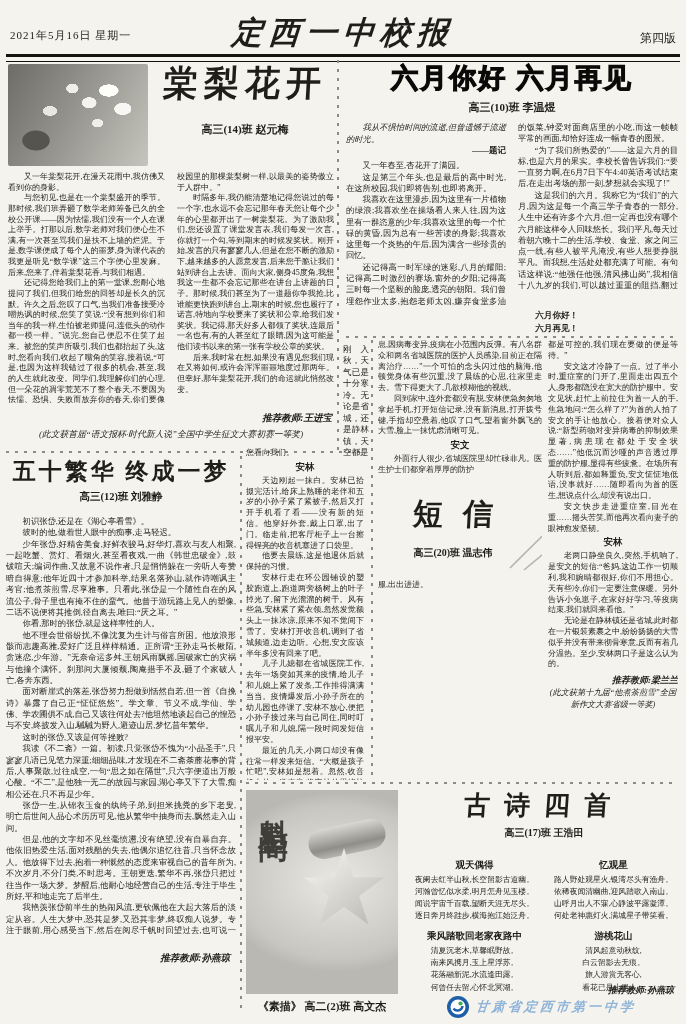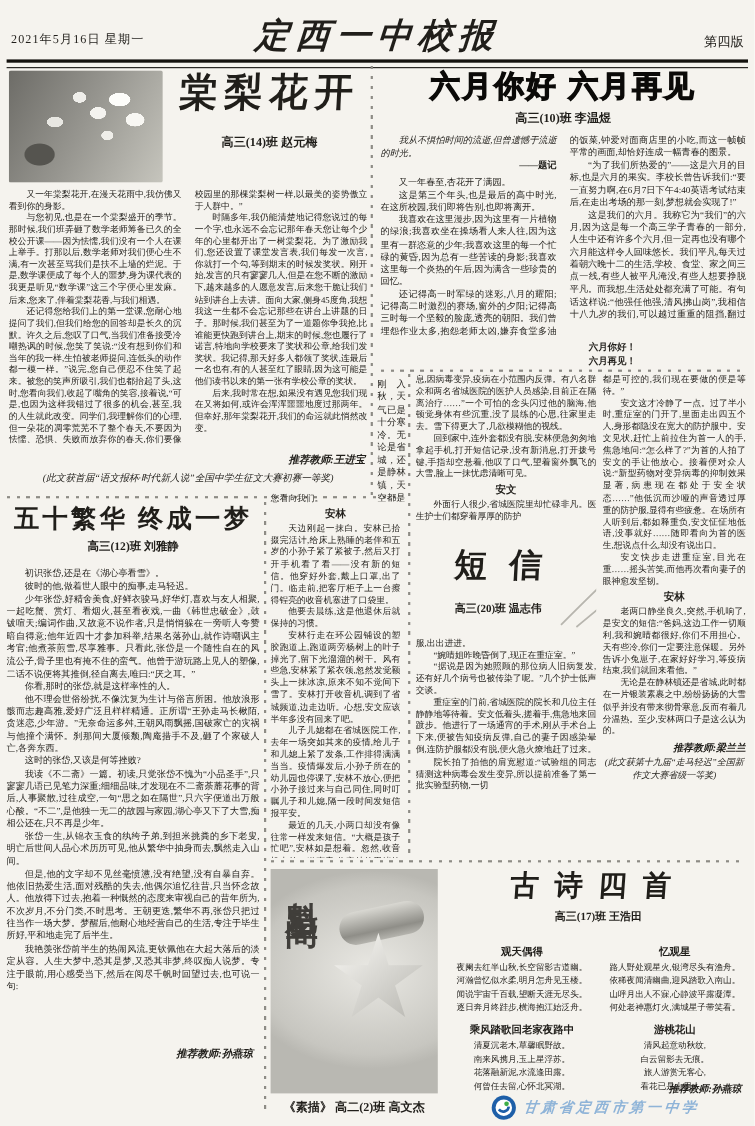--- a/index.html
+++ b/index.html
@@ -148,20 +148,21 @@
 
   <div class="zoneC">
     <div class="zd-title">五十繁华  终成一梦</div>
     <div class="zd-author">高三(12)班  刘雅静</div>
     <div class="zd-text">
         <p class="para">初识张岱,还是在《湖心亭看雪》。</p>
         <p class="para">彼时的他,做着世人眼中的痴事,走马轻迟。</p>
         <p class="para">少年张岱,好精舍美食,好鲜衣骏马,好华灯,喜欢与友人相聚,一起吃蟹、赏灯、看烟火,甚至看夜戏,一曲《韩世忠破金》,鼓钹喧天;编词作曲,又故意不说作者,只是悄悄躲在一旁听人夸赞暗自得意;他年近四十才参加科举,结果名落孙山,就作诗嘲讽主考官;他煮茶煎雪,尽享雅事。只看此,张岱是一个随性自在的风流公子,骨子里也有掩不住的蛮气。他曾于游玩路上见人的塑像,二话不说便将其推倒,径自离去,唯曰:“厌之耳。”</p>
         <p class="para">你看,那时的张岱,就是这样率性的人。</p>
         <p class="para">他不理会世俗纷扰,不像沈复为生计与俗言所困。他放浪形骸而志趣高雅,爱好广泛且样样精通。正所谓“王孙走马长楸陌,贪迷恋,少年游。”无奈命运多舛,王朝风雨飘摇,国破家亡的灾祸与他撞个满怀。刹那间大厦倾颓,陶庵措手不及,砸了个家破人亡,各奔东西。</p>
+        <p class="para">面对断崖式的落差,张岱努力想做到恬然自若,但一首《自挽诗》暴露了自己正“怔怔悠悠”。学文章、节义不成,学仙、学佛、学农圃俱不成,自己又该往何处去?他坦然地谈起自己的惶恐与不安,终披发入山,駴駴为野人,避迹山居,梦忆昔年繁华。</p>
         <p class="para">这时的张岱,又该是何等挫败?</p>
         <p class="para">我读《不二斋》一篇。初读,只觉张岱不愧为“小品圣手”,只寥寥几语已见笔力深重;细细品味,才发现在不二斋荼蘼花事的背后,人事聚散,过往成空,一句“思之如在隔世”,只六字便道出万般心酸。“不二”,是他独一无二的故园与家园,湖心亭又下了大雪,痴相公还在,只不再是少年。</p>
         <p class="para">张岱一生,从锦衣玉食的纨绔子弟,到担米挑粪的乡下老叟,明亡后世间人品心术历历可见,他从繁华中抽身而去,飘然走入山间。</p>
         <p class="para">但是,他的文字却不见丝毫愤懑,没有绝望,没有自暴自弃。他依旧热爱生活,面对残酷的失去,他偶尔追忆往昔,只当怀念故人。他放得下过去,抱着一种慨然的态度来审视自己的昔年所为,不次岁月,不分门类,不时思考。王朝更迭,繁华不再,张岱只把过往当作一场大梦。梦醒后,他耐心地经营自己的生活,专注于毕生所好,平和地走完了后半生。</p>
         <p class="para">我艳羡张岱前半生的热闹风流,更钦佩他在大起大落后的淡定从容。人生大梦中,恐其是梦,又恐其非梦,终叹痴人说梦。专注于眼前,用心感受当下,然后在阅尽千帆时回望过去,也可说一句:</p>
       </div>
     <div class="sig">推荐教师:孙燕琼</div>
   </div>
 
   <div class="vdiv" style="left:240px;top:456px;height:556px;"></div>
@@ -192,30 +193,29 @@
         <g fill="#c6c4bd">
           <ellipse cx="66" cy="18" rx="9" ry="4" transform="rotate(-35 66 18)"></ellipse>
           <ellipse cx="74" cy="26" rx="8" ry="4" transform="rotate(20 74 26)"></ellipse>
           <ellipse cx="60" cy="28" rx="8" ry="4" transform="rotate(80 60 28)"></ellipse>
           <circle cx="67" cy="24" r="3.2" fill="#a8a69f"></circle>
           <ellipse cx="80" cy="52" rx="6" ry="3" transform="rotate(-25 80 52)"></ellipse>
         </g>
       </svg>
     </div>
     <p class="np">服,出出进进。</p>
-    <span><p class="para">“婉晴姐昨晚昏倒了,现正在重症室。”</p><p class="para">“据说是因为她照顾的那位病人旧病复发,还有好几个病号也被传染了呢。”几个护士低声交谈。</p><p class="para">重症室的门前,省城医院的院长和几位主任静静地等待着。安文低着头,搓着手,焦急地来回踱步。他进行了一场通宵的手术,刚从手术台上下来,便被告知疫病反弹,自己的妻子因感染晕倒,连防护服都没有脱,便火急火燎地赶了过来。</p><p class="para">院长拍了拍他的肩宽慰道:“试验组的同志猜测这种病毒会发生变异,所以提前准备了第一批实验型药物,一切</p></span>
   </div>
 
   <div class="colC story">
     <p class="np">都是可控的,我们现在要做的便是等待。”</p>
     <span><p class="para">安文这才冷静了一点。过了半小时,重症室的门开了,里面走出四五个人,身形都隐没在宽大的防护服中。安文见状,赶忙上前拉住为首一人的手,焦急地问:“怎么样了?”为首的人拍了安文的手让他放心。接着便对众人说:“新型药物对变异病毒的抑制效果显著,病患现在都处于安全状态……”他低沉而沙哑的声音透过厚重的防护服,显得有些疲惫。在场所有人听到后,都如释重负,安文怔怔地低语,没事就好……随即看向为首的医生,想说点什么,却没有说出口。</p><p class="para">安文快步走进重症室,目光在重……摇头苦笑,而他再次看向妻子的眼神愈发坚韧。</p></span>
     <div class="story-head">安林</div>
     <span><p class="para">老两口静坐良久,突然,手机响了,是安文的短信:“爸妈,这边工作一切顺利,我和婉晴都很好,你们不用担心。天有些冷,你们一定要注意保暖。另外告诉小兔崽子,在家好好学习,等疫病结束,我们就回来看他。”</p><p class="para">无论是在静林镇还是省城,此时都在一片银装素裹之中,纷纷扬扬的大雪似乎并没有带来彻骨寒意,反而有着几分温热。至少,安林两口子是这么认为的。</p></span>
     <div class="sig">推荐教师:梁兰兰</div>
-    <div class="award">(此文获第十九届“走马轻迟”全国新作文大赛省级一等奖)</div>
+    <div class="award">(此文获第十九届“他煮茶煎雪”全国新作文大赛省级一等奖)</div>
   </div>
 
   <div class="hdiv" style="left:246px;top:782px;width:432px;"></div>
 
   <div class="sketch">
     <div class="sketch-label">魁星阁</div>
     <div class="cyl"></div>
     <div class="star"></div>
   </div>
   <div class="sketch-caption">《素描》  高二(2)班  高文杰</div>

